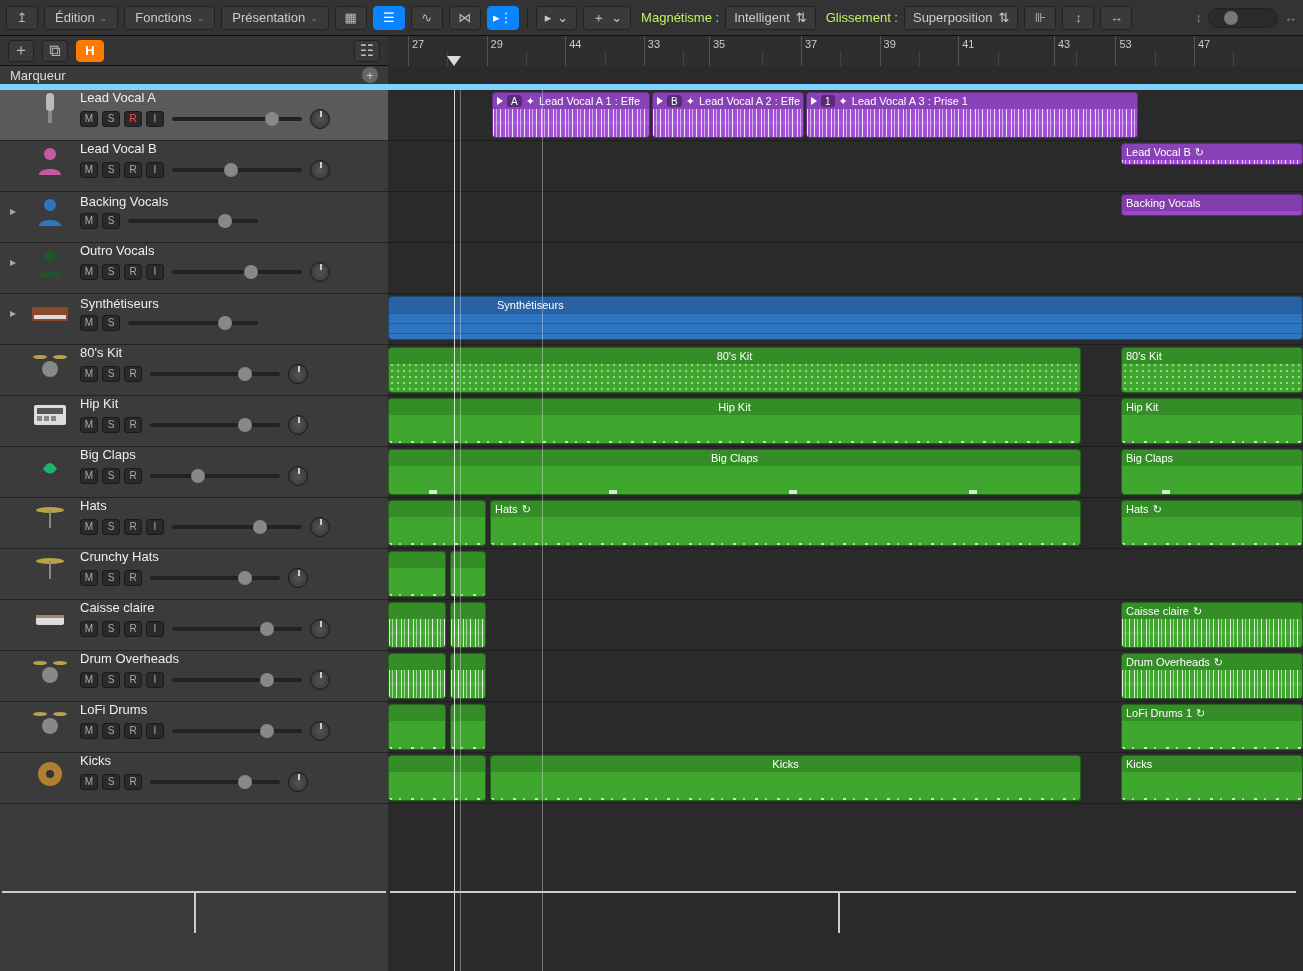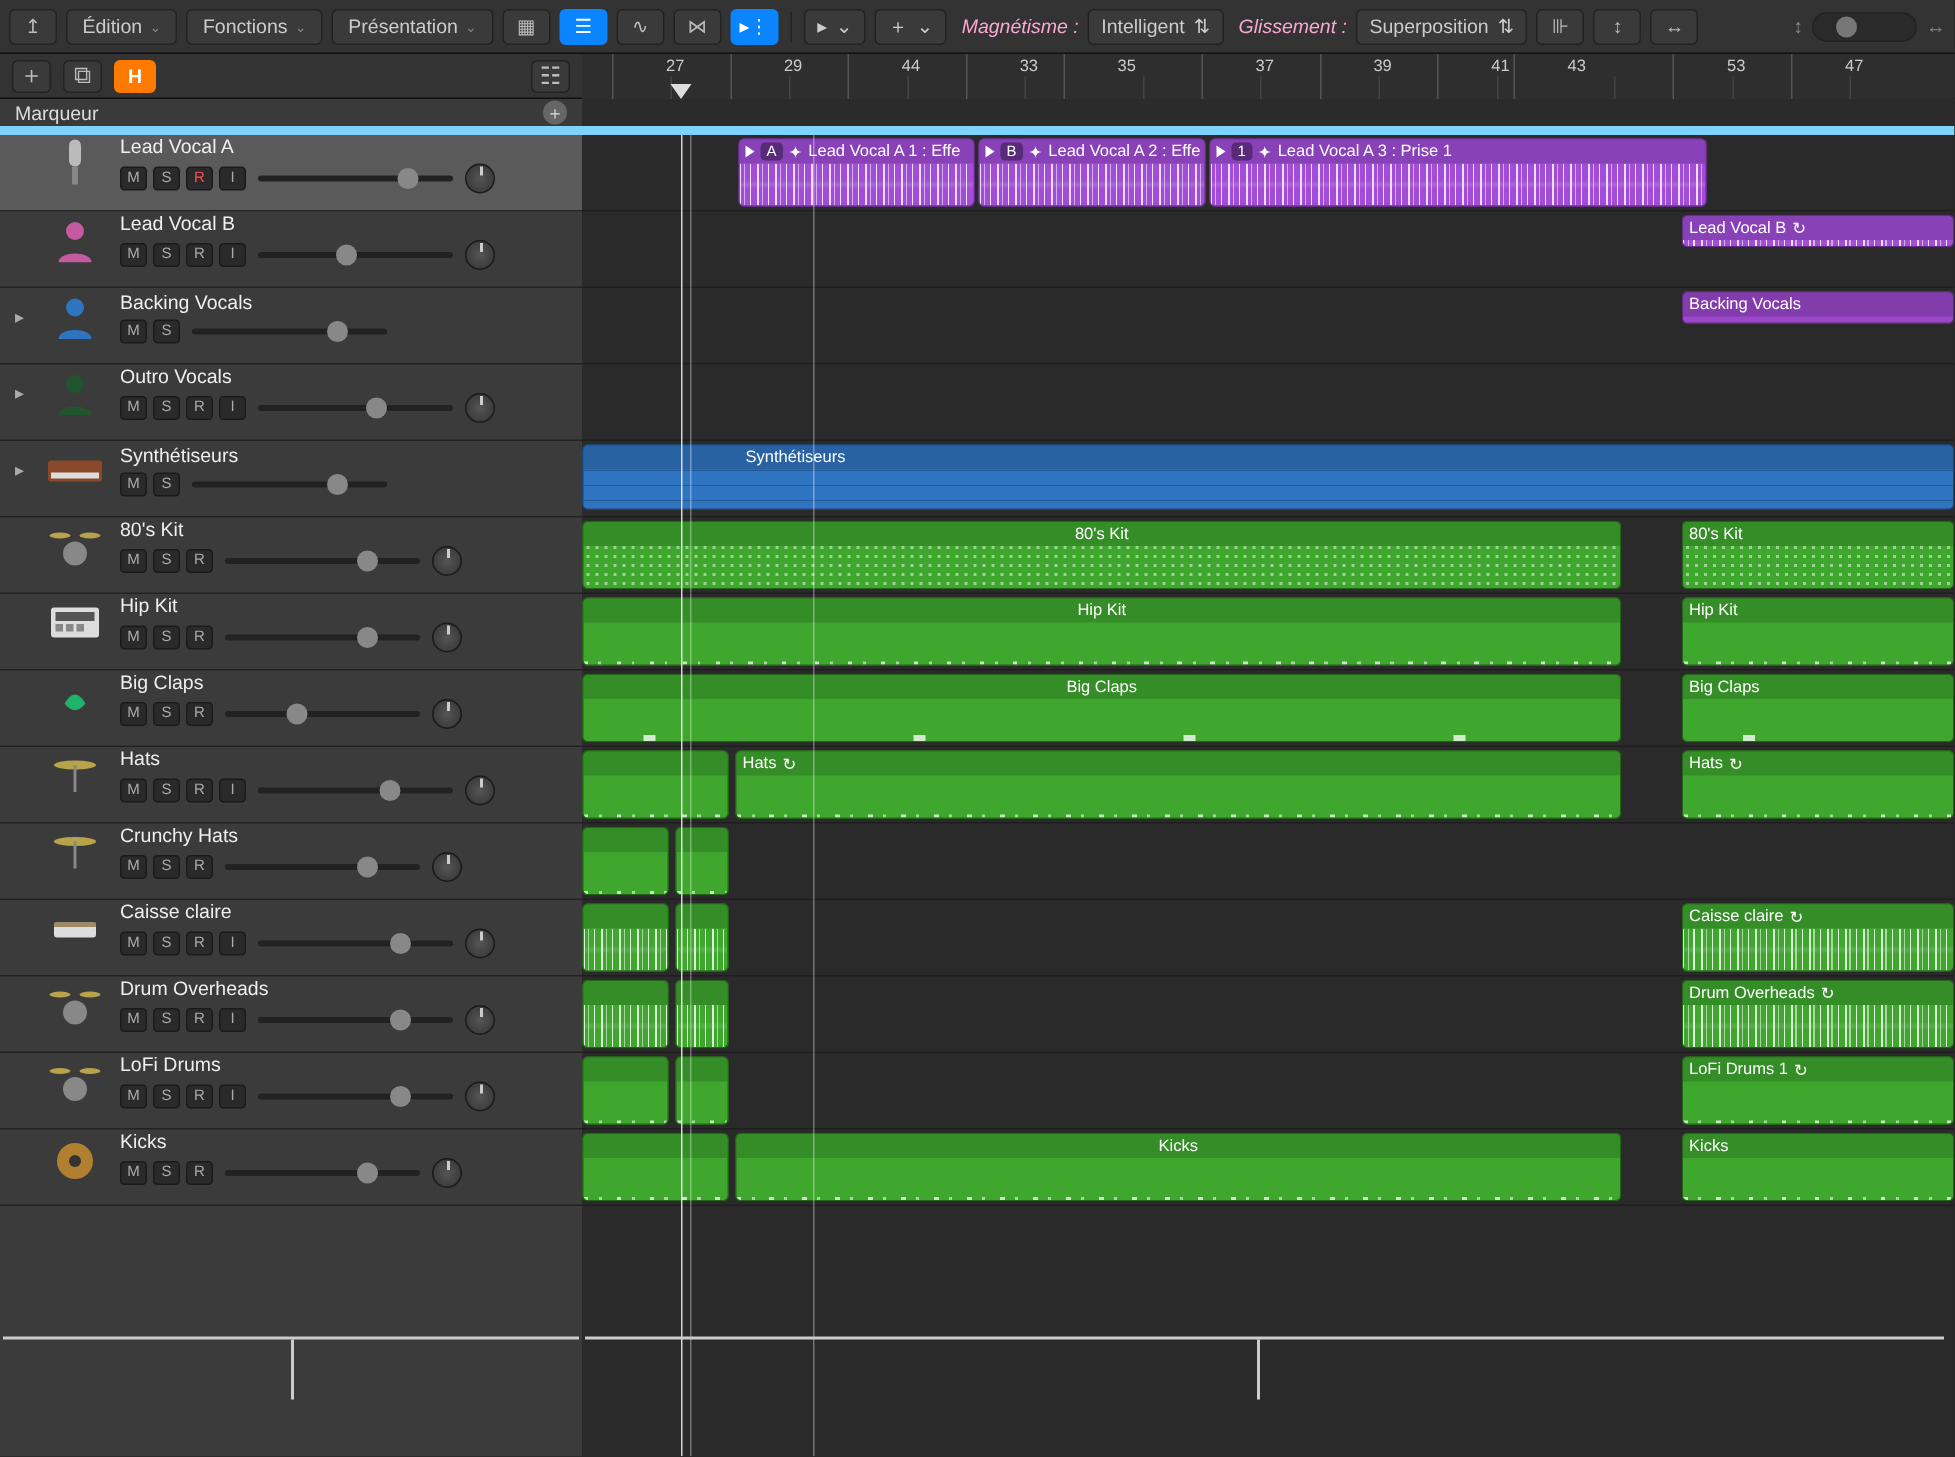--- a/index.html
+++ b/index.html
@@ -19,21 +19,21 @@
 .tb-btn .chev { font-size: 9px; color: #888; }
 .tb-icon-btn {
   width: 32px; height: 24px; display: flex; align-items: center; justify-content: center;
   background: #3a3a3a; border: 1px solid #222; border-radius: 4px; color: #bbb; cursor: pointer;
 }
 .tb-icon-btn.active { background: #0a84ff; color: #fff; border-color: #0a84ff; }
 .tb-select {
   height: 24px; padding: 0 8px; display: flex; align-items: center; gap: 6px;
   background: #3a3a3a; border: 1px solid #222; border-radius: 4px; color: #ccc; cursor: pointer;
 }
-.tb-label { color: #f9a8d4; font-size: 13px; margin-left: 4px; font-style: italic; }
+.tb-label { color: #bef264; font-size: 13px; margin-left: 4px; }
 .tb-sep { width: 1px; height: 20px; background: #222; margin: 0 2px; }
 .tb-spacer { flex: 1; }
 .zoom-pill {
   width: 70px; height: 20px; border-radius: 10px; background: #2a2a2a;
   display: flex; align-items: center; padding: 0 3px; border:1px solid #222;
 }
 .zoom-thumb { width: 14px; height: 14px; border-radius: 7px; background: #777; margin-left: 12px; }
 
 
 .subbar {
@@ -49,21 +49,21 @@
 .h-btn {
   width: 28px; height: 22px; display:flex; align-items:center; justify-content:center;
   background:#ff7a00; color:#fff; border-radius:4px; border:1px solid #ff7a00;
   font-weight: 600; font-size: 13px;
 }
 .ruler {
   height: 30px; background: #2e2e2e; position: relative; font-size: 11px; color: #ccc;
   overflow: hidden;
 }
 .ruler-tick { position: absolute; top: 0; bottom: 0; border-left: 1px solid #555; }
-.ruler-tick span { position: absolute; top: 2px; left: 3px; margin-left: 32px; }
+.ruler-tick span { position: absolute; top: 2px; left: 3px; }
 .ruler-minor { position: absolute; top: 50%; bottom: 0; border-left: 1px solid #444; }
 
 
 .marker-row { height: 24px; display: flex; border-bottom: 6px solid #7dd3fc; }
 .marker-left {
   width: 388px; background: #3a3a3a; display:flex; align-items:center;
   padding: 0 10px; font-size: 13px; color:#ddd; justify-content: space-between;
 }
 .marker-add {
   width: 16px; height: 16px; border-radius: 50%; background:#666; color:#ddd;
@@ -268,21 +268,21 @@
           </div>
           <div class="ruler-minor" style="left: 452.3px;"></div>
           <div class="ruler-tick" style="left: 491.6px;">
             <span>39</span>
           </div>
           <div class="ruler-minor" style="left: 530.9px;"></div>
           <div class="ruler-tick" style="left: 570.2px;">
             <span>41</span>
           </div>
           <div class="ruler-minor" style="left: 609.5px;"></div>
-          <div class="ruler-tick" style="left: 621px;">
+          <div class="ruler-tick" style="left: 666px;">
             <span>43</span>
           </div>
           <div class="ruler-minor" style="left: 688.1px;"></div>
           <div class="ruler-tick" style="left: 727.4px;">
             <span>53</span>
           </div>
           <div class="ruler-minor" style="left: 766.7px;"></div>
           <div class="ruler-tick" style="left: 806px;">
             <span>47</span>
           </div>

